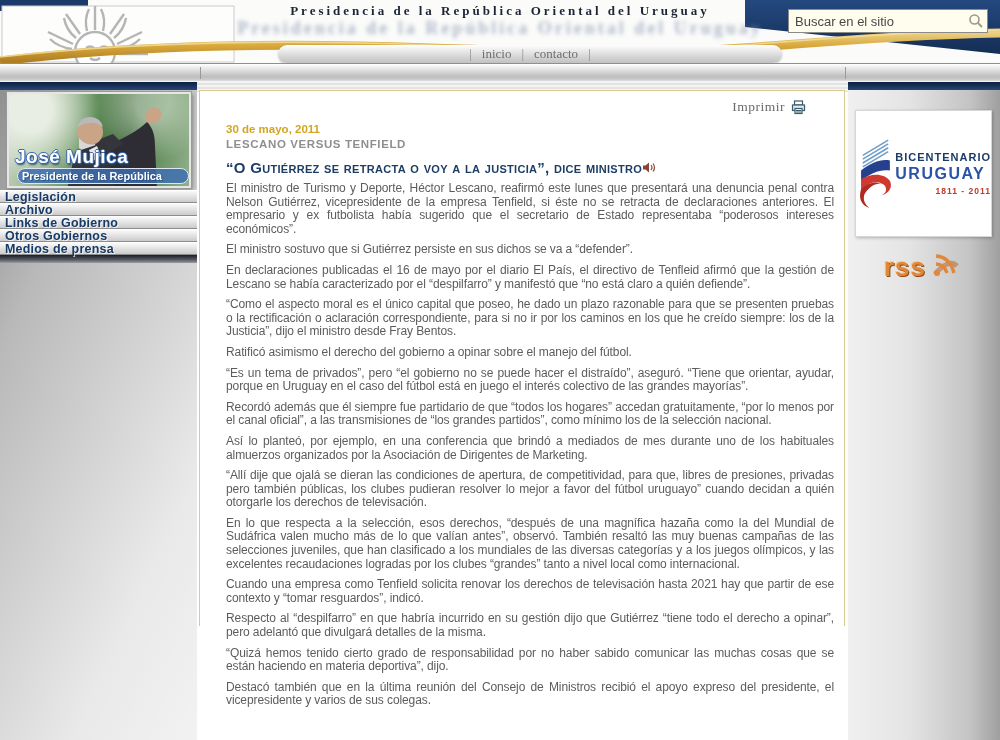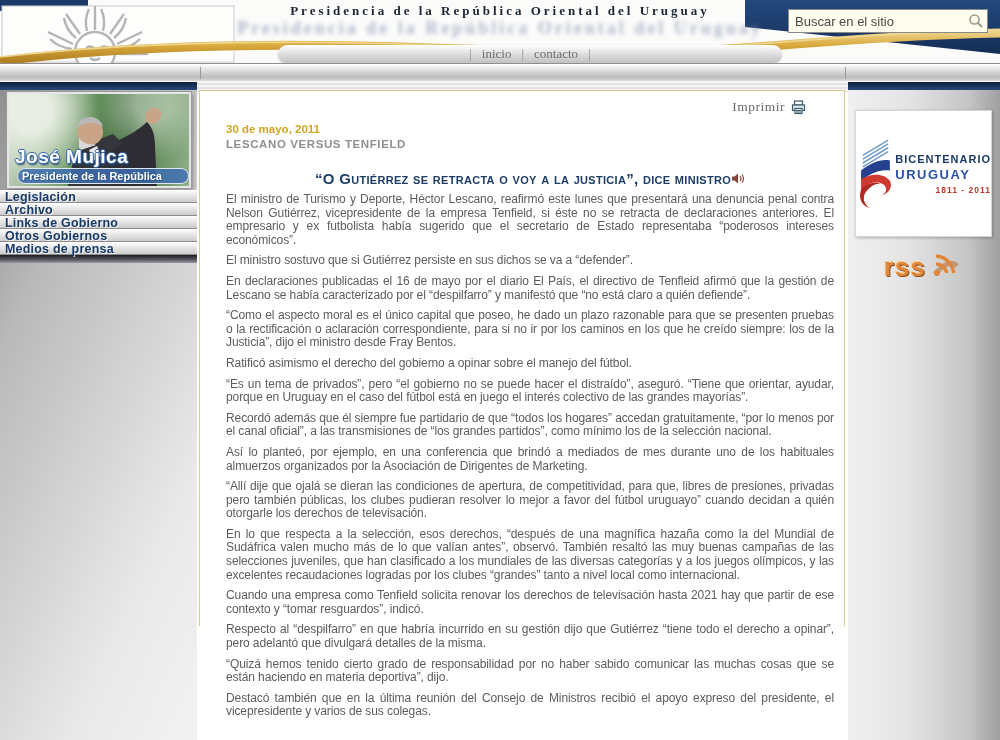--- a/index.html
+++ b/index.html
@@ -79,36 +79,36 @@
 
   
   .main-panel { position:absolute; left:199px; top:90px; width:646px; height:536px;
     background:#ffffff; border:1px solid #dcc98f; border-bottom:none; padding:6px 10px 0 26px; }
   .print-row { display:flex; justify-content:flex-end; align-items:center; gap:6px;
     height:20px; margin-right:28px; }
   .print-label { font-family:"Liberation Serif", serif; font-size:13.5px; color:#6a6a6a;
     letter-spacing:.5px; cursor:pointer; }
   .art-date { font-size:11.5px; font-weight:bold; color:#d3a620; margin-top:6px; }
   .art-kicker { font-size:11.5px; color:#8f8f8f; letter-spacing:.6px; margin-top:3px;font-weight:bold; }
-  .headline-row { display:flex; justify-content:center; align-items:flex-start; margin-top:20px; }
+  .headline-row { display:flex; justify-content:flex-start; align-items:flex-start; margin-top:9px; }
   .art-headline { font-size:15px; font-weight:bold; color:#1d3d66;
     font-variant:small-caps; letter-spacing:.3px; }
   .art-body { margin-top:6px; }
   .art-body p { font-size:12px; line-height:13.6px; color:#5c5c5c;
     text-align:justify; margin-bottom:7px; letter-spacing:-0.1px; }
 
   
   .sb-right { position:absolute; left:848px; top:82px; width:152px; height:658px;
     background:linear-gradient(to right,#f0f0f0 0%,#e4e4e4 40%,#c4c4c4 80%,#9f9f9f 100%); }
   .bicard { position:absolute; left:7px; top:28px; width:137px; height:127px;
     background:#ffffff; border:1px solid #d6d6d6; box-shadow:1px 1px 3px rgba(0,0,0,.25);
     display:flex; align-items:center; }
   .bicard .bic-text { margin-left:2px; }
   .bic-line1 { font-size:11px; font-weight:bold; color:#1b3a69; letter-spacing:1px; }
-  .bic-line2 { font-size:13px; font-weight:bold; color:#2a52a8; letter-spacing:1.5px; margin-top:2px; }
+  .bic-line2 { font-size:16px; font-weight:bold; color:#2a52a8; letter-spacing:1.5px; margin-top:2px; }
   .bic-years { font-size:8.5px; font-weight:bold; color:#c0392b; letter-spacing:1px; margin-top:3px;text-align:right; }
   .rss-wrap { position:absolute; left:36px; top:168px; display:flex; align-items:flex-end; gap:4px; cursor:pointer; }
   .rss-text { font-size:26px; font-weight:bold; color:#e0873a; letter-spacing:1px; line-height:22px;
     text-shadow:1px 1px 0 #8a4f1d, -1px -1px 0 #f7c98e; }
 </style>
 </head>
 <body>
 
 <div class="page">
 

